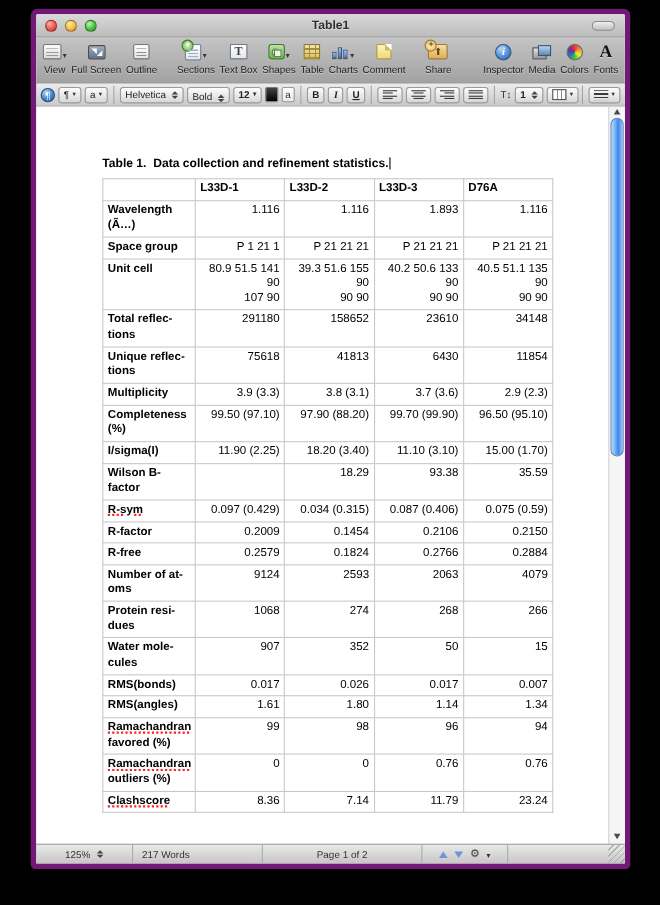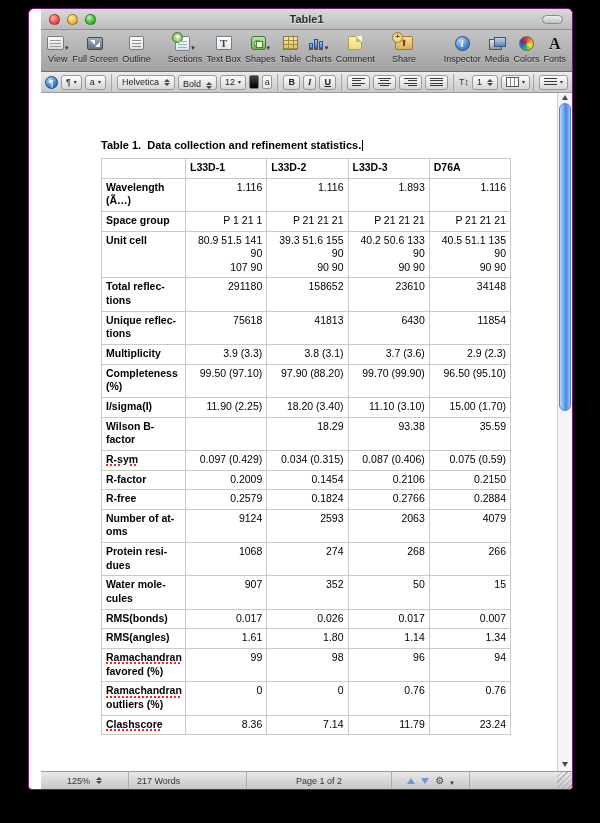--- a/index.html
+++ b/index.html
@@ -4,21 +4,21 @@
 <style>
   * { margin:0; padding:0; box-sizing:border-box; }
   html,body { width:600px; height:823px; background:#000; overflow:hidden;
     font-family:"Liberation Sans", sans-serif; }
   .stage { position:relative; width:600px; height:823px; background:#000; }
 
   
   .window { position:absolute; left:28px; top:8px; width:545px; height:782px;
     border-radius:6px 6px 4px 4px; background:#fff;
     box-shadow:0 12px 34px rgba(0,0,0,.75); display:flex; flex-direction:column;
-    border:1px solid #701a75; overflow:hidden;padding-left:12px; }
+    border:5px solid #701a75; overflow:hidden; }
 
   
   .titlebar { height:21px; flex:0 0 21px; position:relative;
     background:linear-gradient(#d9d9d9,#bcbcbc);
     border-bottom:1px solid #8e8e8e; display:flex; align-items:center; }
   .lights { display:flex; gap:7px; margin-left:8px; }
   .light { width:11px; height:11px; border-radius:50%; border:1px solid rgba(0,0,0,.35); }
   .light.red { background:radial-gradient(circle at 35% 30%, #ffb3ad, #f1564c 55%, #c33a31); }
   .light.yellow { background:radial-gradient(circle at 35% 30%, #ffe9b0, #f7bc42 55%, #cf9023); }
   .light.green { background:radial-gradient(circle at 35% 30%, #c8f2bd, #46c43c 55%, #2e9328); }
@@ -115,21 +115,21 @@
   .fb-btn { height:15px; background:linear-gradient(#fdfdfd,#d7d7d7); border:1px solid #9a9a9a;
     border-radius:3px; font-size:9px; color:#222; display:flex; align-items:center;
     padding:0 4px; gap:3px; white-space:nowrap; }
   .fb-btn .caret { align-self:center; margin:0; font-size:6px; }
   .fb-sep { width:1px; height:17px; background:#a5a5a5; margin:0 2px; flex:0 0 1px; }
   .stp { display:inline-flex; flex-direction:column; gap:1px; margin-left:2px; }
   .stp b { width:0; height:0; border-left:3px solid transparent; border-right:3px solid transparent; }
   .stp b.up { border-bottom:3px solid #444; } .stp b.dn { border-top:3px solid #444; }
   .fb-wide { width:74px; justify-content:space-between; }
   .fb-mid { width:58px; justify-content:space-between;align-items:flex-end; }
-  .fb-sz { width:30px; justify-content:space-between; }
+  .fb-sz { width:30px; justify-content:space-between;font-weight:bold; }
   .swatch-black { width:24px; height:14px; border:1px solid #777; background:
      linear-gradient(#444,#000); border-radius:2px; }
   .swatch-a { width:24px; height:14px; border:1px solid #9a9a9a; border-radius:2px;
      background:linear-gradient(#fff,#e8e8e8); font-size:9px; text-align:center; line-height:13px;
      color:#333; position:relative; overflow:hidden; }
   .swatch-a:before { content:""; position:absolute; left:-2px; bottom:0; width:30px; height:1px;
      background:#c33; transform:rotate(-18deg); }
   .fb-biu { width:19px; justify-content:center; font-weight:bold; }
   .fb-biu.i { font-style:italic; font-family:"Liberation Serif",serif; }
   .fb-biu.u { text-decoration:underline; }

